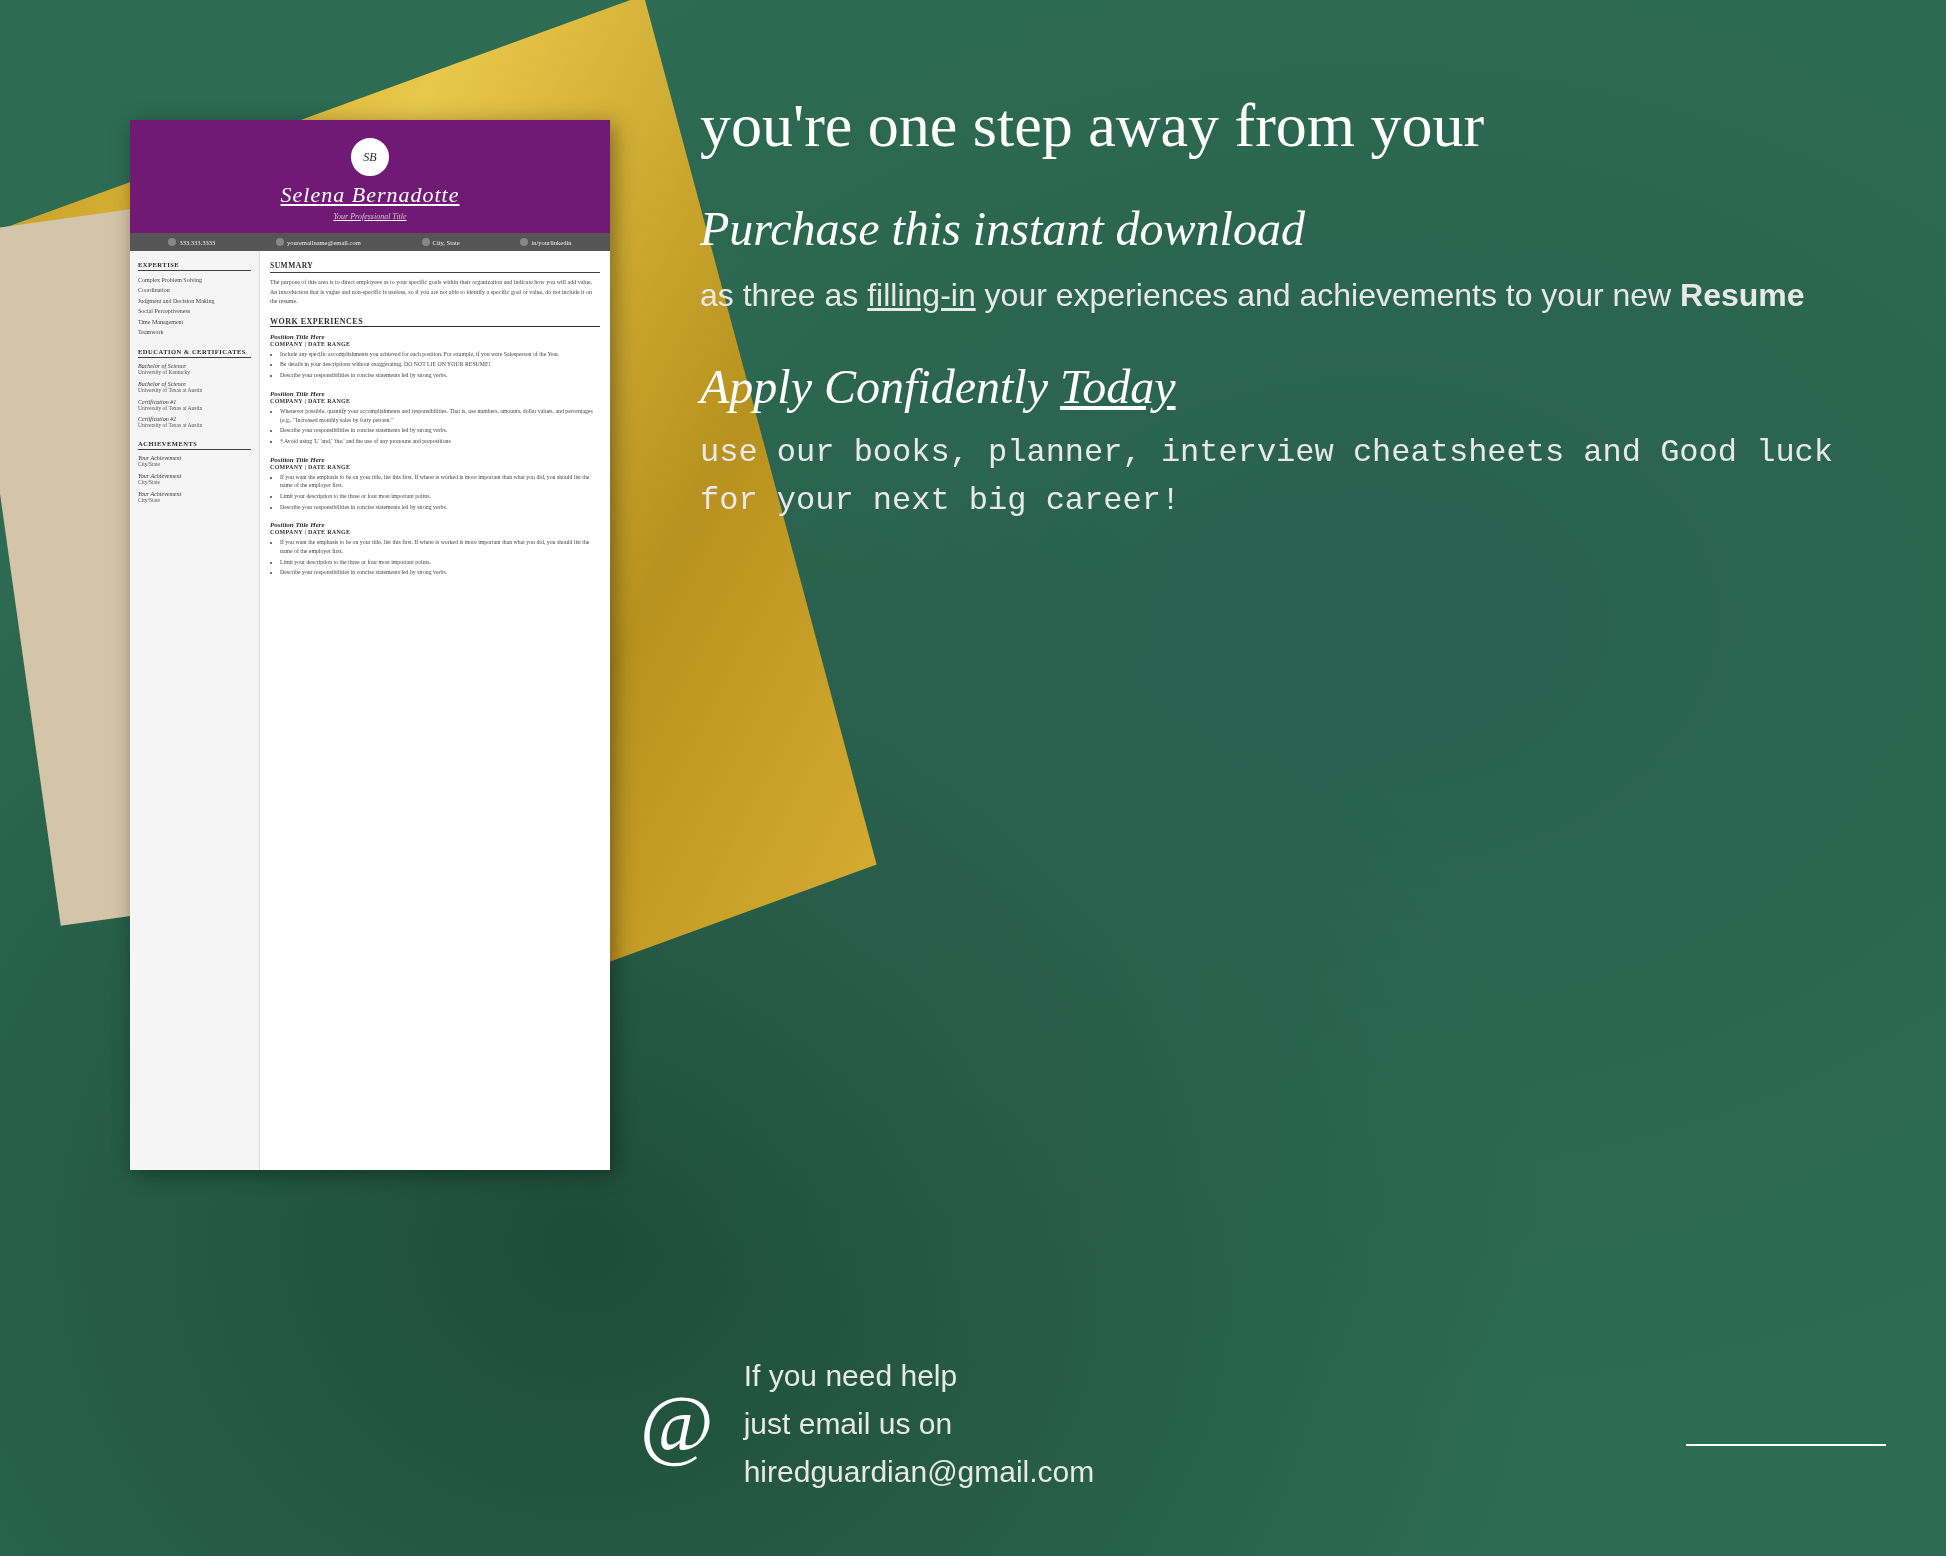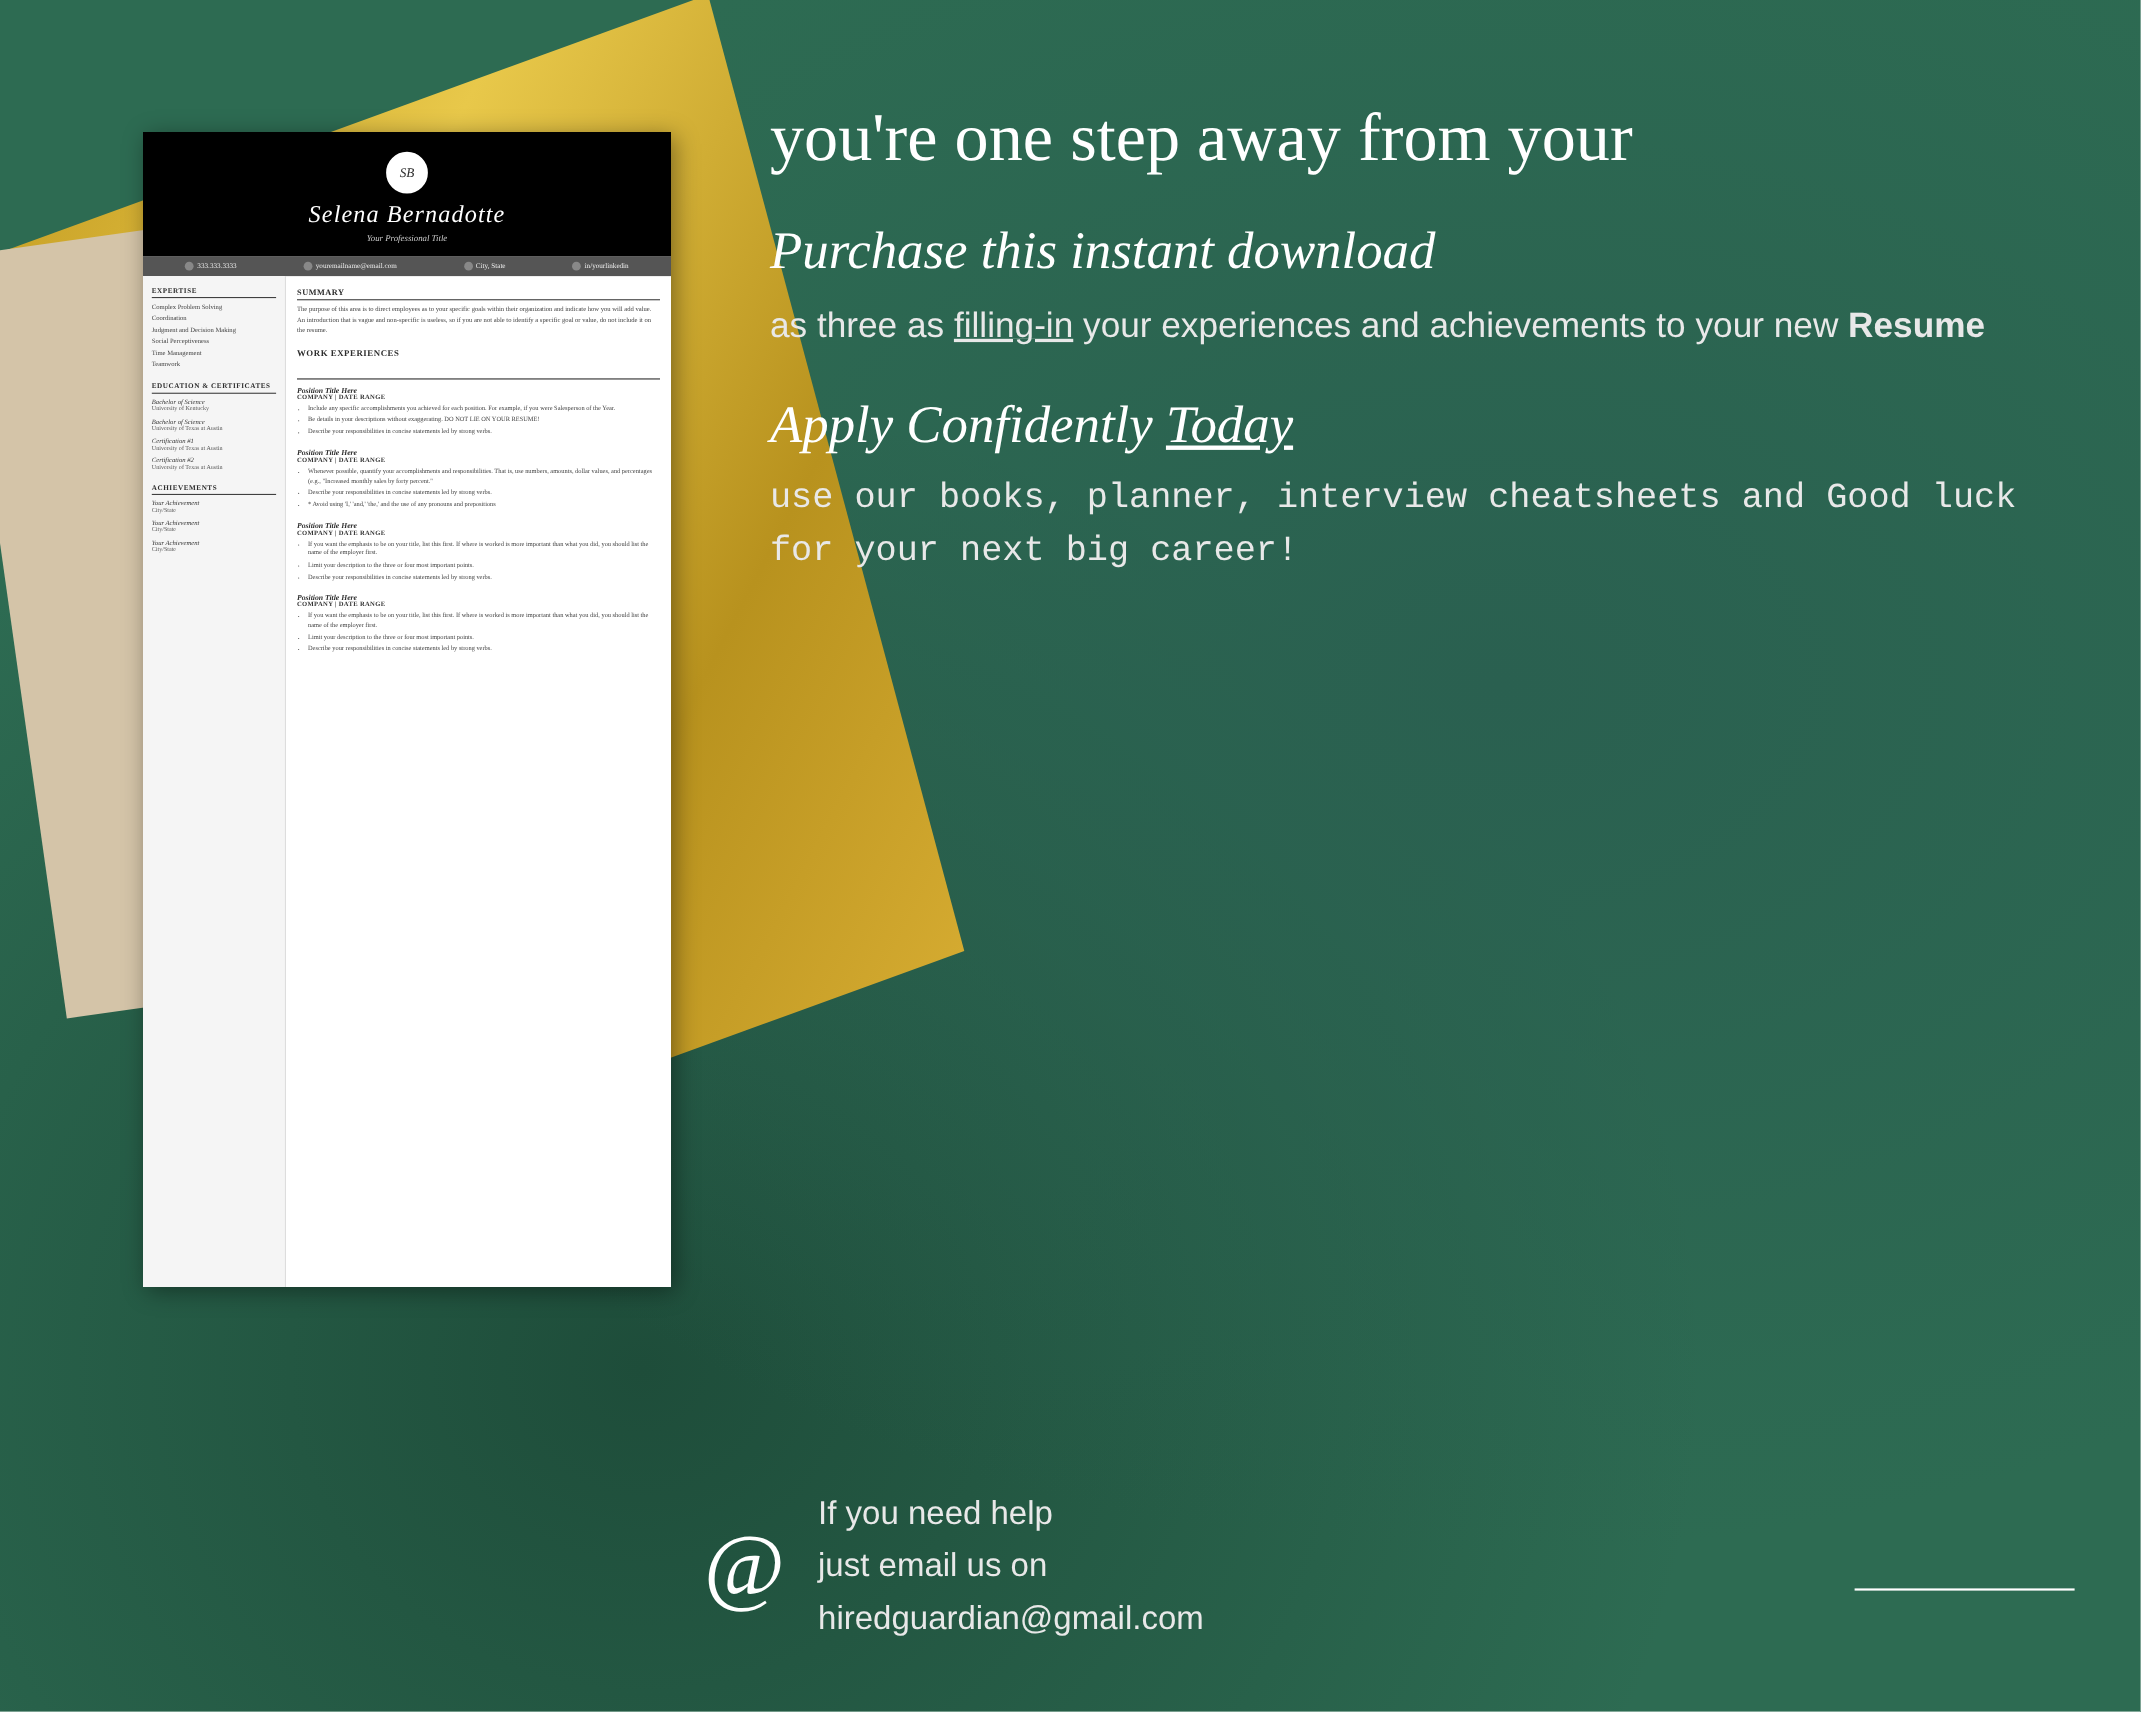--- a/index.html
+++ b/index.html
@@ -55,25 +55,26 @@
       height: 1050px;
       background: #fff;
       z-index: 5;
       box-shadow: 4px 4px 20px rgba(0,0,0,0.4);
       overflow: hidden;
       font-size: 7px;
     }
 
     
     .resume-header {
-      background: #000000;
+      background: #701a75;
       color: #fff;
       text-align: center;
       padding: 18px 10px 12px;
       position: relative;
+      text-decoration: underline;
     }
 
     .resume-monogram {
       width: 38px;
       height: 38px;
       border-radius: 50%;
       border: 2px solid #fff;
       background: #fff;
       margin: 0 auto 6px;
       display: flex;
@@ -223,21 +224,21 @@
       line-height: 1.6;
       margin-bottom: 10px;
     }
 
     .work-section-title {
       font-size: 8px;
       font-weight: bold;
       text-transform: uppercase;
       letter-spacing: 0.5px;
       border-bottom: 1px solid #2d2d2d;
-      padding-bottom: 18px;
+      padding-bottom: 0;
       margin-bottom: 6px;
       color: #2d2d2d;
     }
 
     .job-entry {
       margin-bottom: 10px;
     }
 
     .job-title {
       font-size: 7px;

